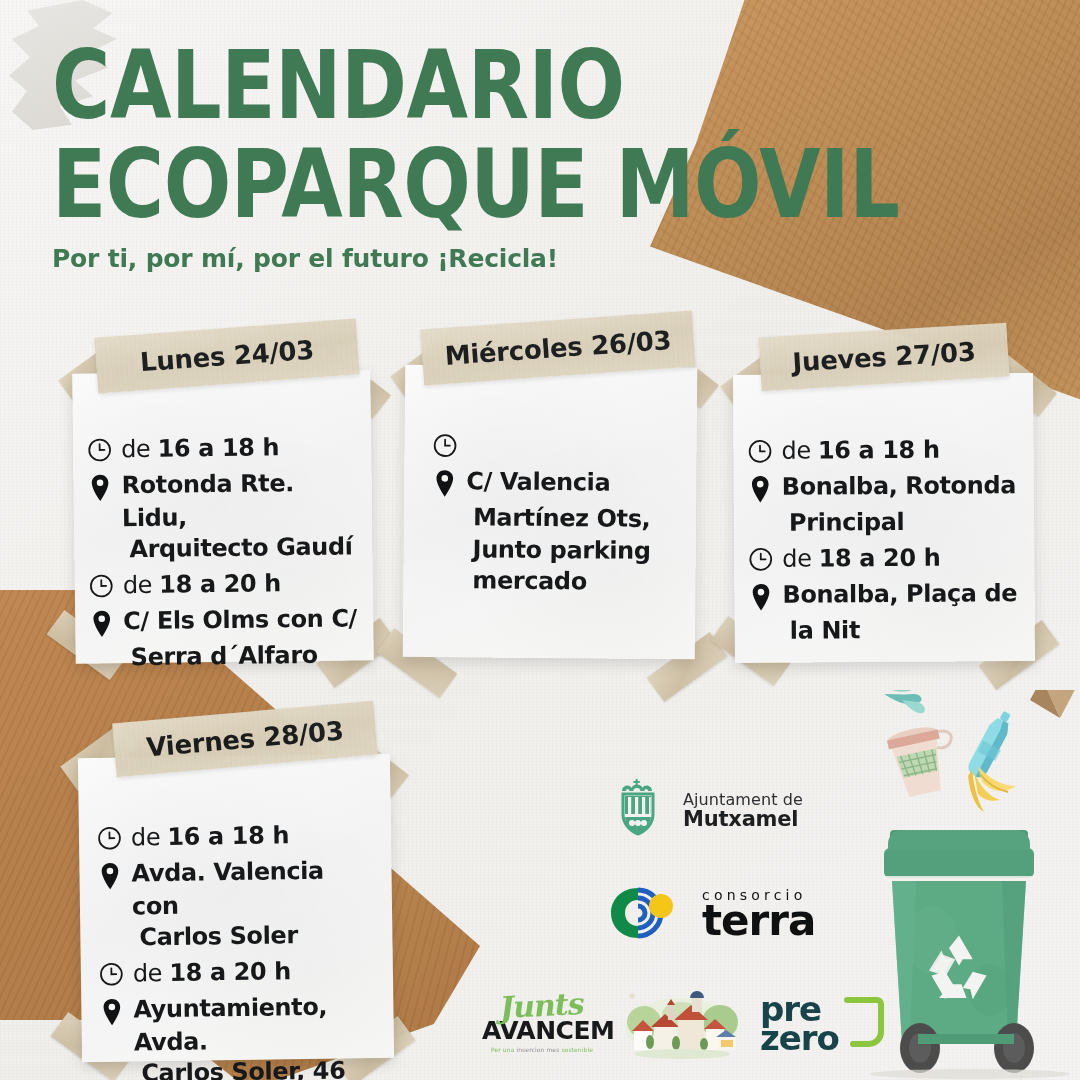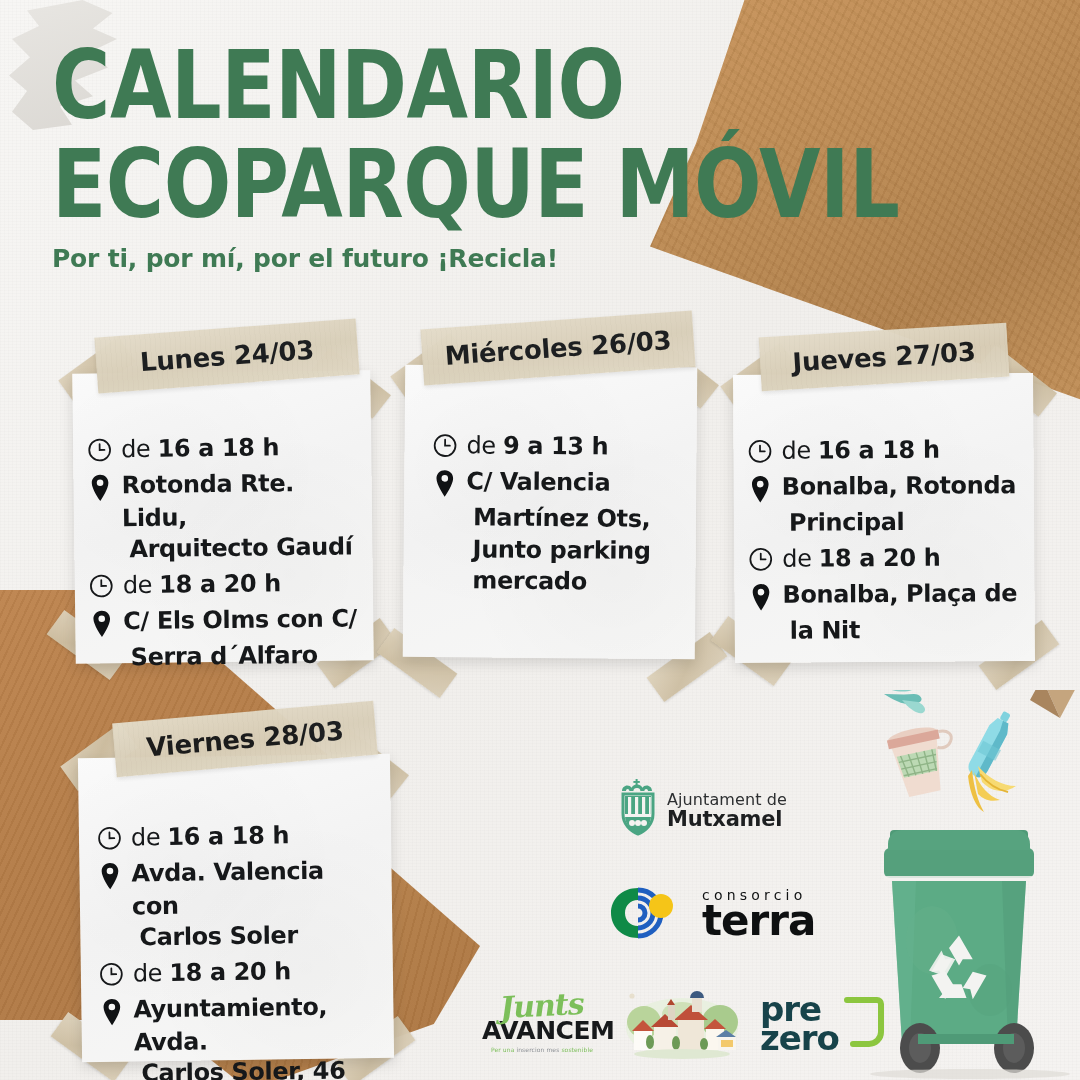--- a/index.html
+++ b/index.html
@@ -141,21 +141,21 @@
 
   
   .corner-tape {
     position: absolute;
     background: linear-gradient(150deg, #ded2bb 0%, #cdbfa3 50%, #d9cdb6 100%);
     opacity: .96;
     box-shadow: 0 1px 3px rgba(0,0,0,0.12);
   }
   #logo-mutxamel {
     position: absolute; top: 778px; left: 612px;
-    display: flex; align-items: center; gap: 3px;
+    display: flex; align-items: center; gap: 19px;
   }
   #logo-mutxamel .crest-txt { line-height: 1.08; }
   .crest-top {
     font-family: "DejaVu Sans", sans-serif;
     font-size: 16px; color: #2d2f31; letter-spacing: .1px;
   }
   .crest-bot {
     font-family: "DejaVu Sans", sans-serif;
     font-weight: bold; font-size: 21px; color: #1d1f21; letter-spacing: -.2px;
   }
@@ -278,21 +278,20 @@
 
   <div class="note" style="top:366px;left:404px;width:292px;height:292px;transform:rotate(0.5deg);">
     <div class="note-body" style="padding-top:64px;padding-left:28px;">
       <div class="line">
         <span class="ic">
           <svg width="25" height="25" viewBox="0 0 24 24">
               <circle cx="12" cy="12" r="10" fill="none" stroke="#16181a" stroke-width="1.7"></circle>
               <path d="M12 6.4V12h4.6" fill="none" stroke="#16181a" stroke-width="1.7" stroke-linecap="round"></path>
             </svg>
         </span>
-        <span class="line-txt"><span class="time-txt">de </span><b>9 a 13 h</b></span>
       </div>
       <div class="line">
         <span class="ic">
           <svg width="25" height="29" viewBox="0 0 24 30">
               <path d="M12 1.2c-5 0-8.6 3.7-8.6 8.4 0 6.2 7.3 17 8.6 18.9 1.3-1.9 8.6-12.7 8.6-18.9 0-4.7-3.6-8.4-8.6-8.4z" fill="#101214"></path>
               <circle cx="12" cy="9.6" r="3.4" fill="#f6f6f5"></circle>
             </svg>
         </span>
         <span class="line-txt place-txt">C/ Valencia</span>
       </div>

